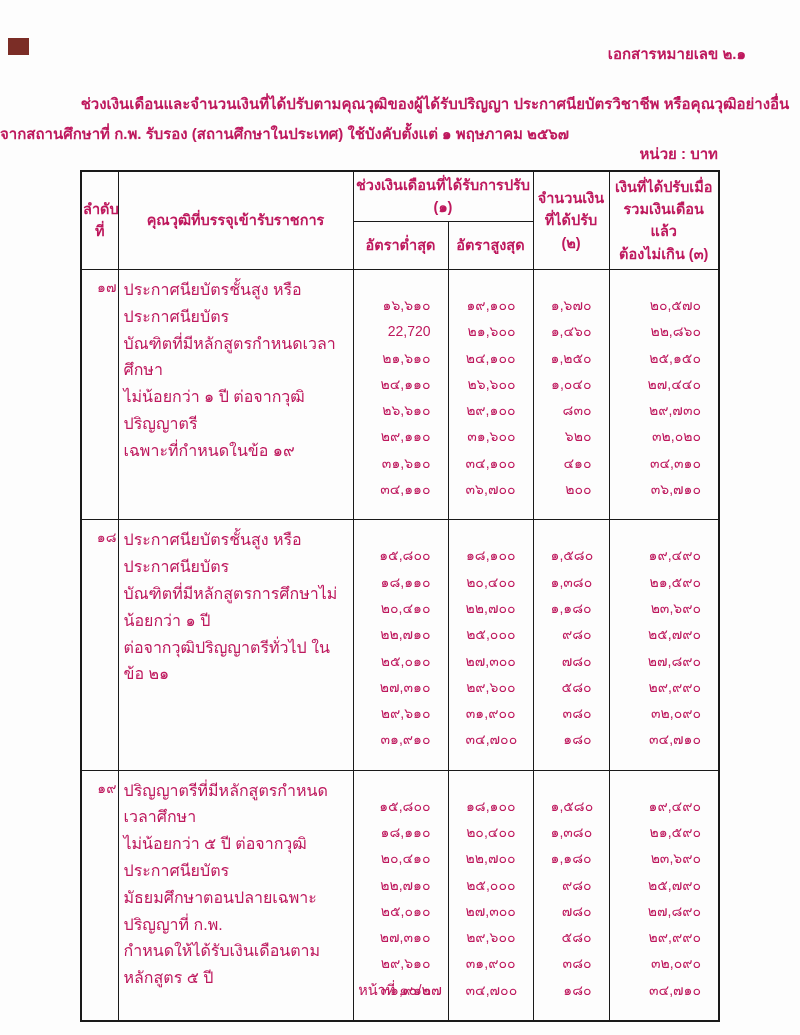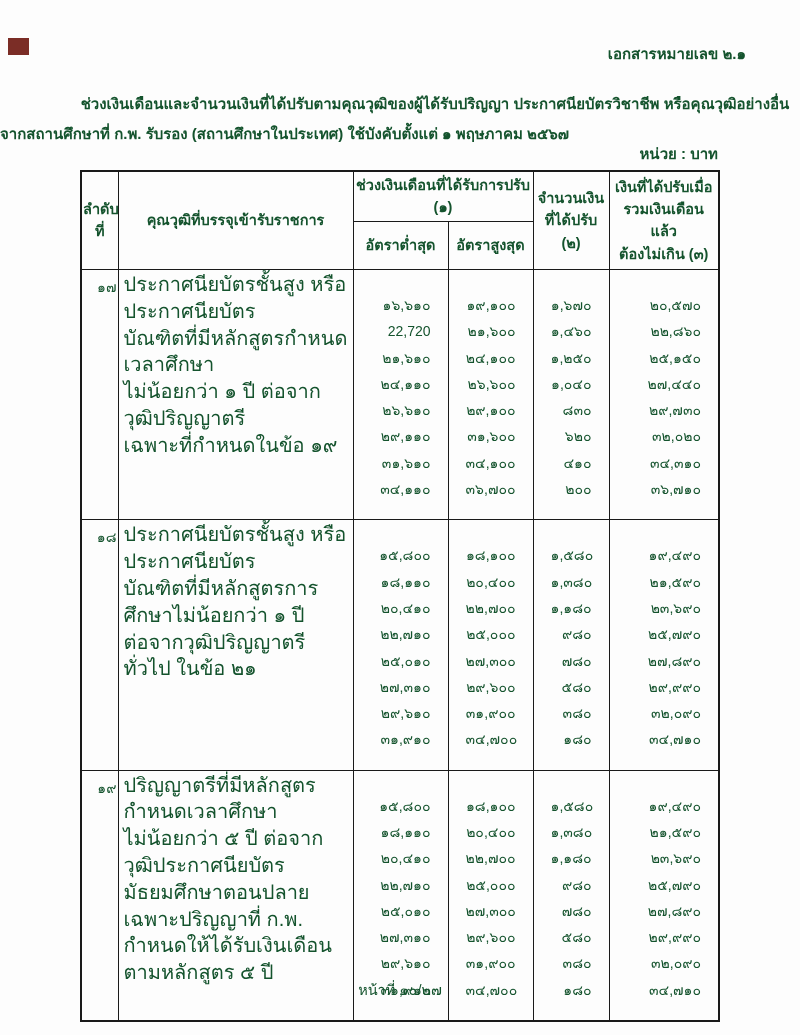--- a/index.html
+++ b/index.html
@@ -1,19 +1,19 @@
 <!DOCTYPE html>
 <html><head>
 <meta charset="utf-8">
 <style>
   html,body { margin:0; padding:0; }
   body { background:#888; font-family:"Liberation Sans", sans-serif; }
   .page {
     position:relative; width:800px; height:1035px; margin:0 auto;
-    background:#fdfdfd; color:#14532d; overflow:hidden;
+    background:#fdfdfd; color:#be185d; overflow:hidden;
   }
   .stamp {
     position:absolute; left:8px; top:38px; width:21px; height:17px;
   }
   .doc-number {
     position:absolute; top:42px; right:54px; font-size:15px; font-weight:bold;
   }
   .title-1 {
     position:absolute; top:92px; left:0; width:100%; text-align:center;
     font-size:15px; font-weight:bold;margin-left:35px;
@@ -36,22 +36,22 @@
   .doc-table th {
     font-size:14.5px; font-weight:bold; text-align:center;
     vertical-align:middle; white-space:pre-line; line-height:1.55; padding:2px 1px;
   }
   .doc-table thead tr.h1 th { height:40px; }
   .doc-table thead tr.h2 th { height:43px; }
   td.cell-no {
     vertical-align:top; text-align:right; font-size:14px; padding-top:6px;
   }
   td.cell-qual {
-    vertical-align:top; text-align:left; font-size:20px;
-    white-space:pre-line; line-height:26.8px; padding:1px 4px 2px 5px;
+    vertical-align:top; text-align:left; font-size:16px;
+    white-space:pre-line; line-height:26.8px; padding:7px 4px 2px 5px;
   }
   td.cell-nums { vertical-align:top; text-align:right; padding:17px; }
   .cell-lines { padding-top:5px; }
   .num-line { height:26.3px; line-height:26.3px; font-size:14px; }
   .footer-page {
     position:absolute; top:978px; left:0; width:100%; text-align:center;
     font-size:14.5px;
   }
 </style>
 </head>

